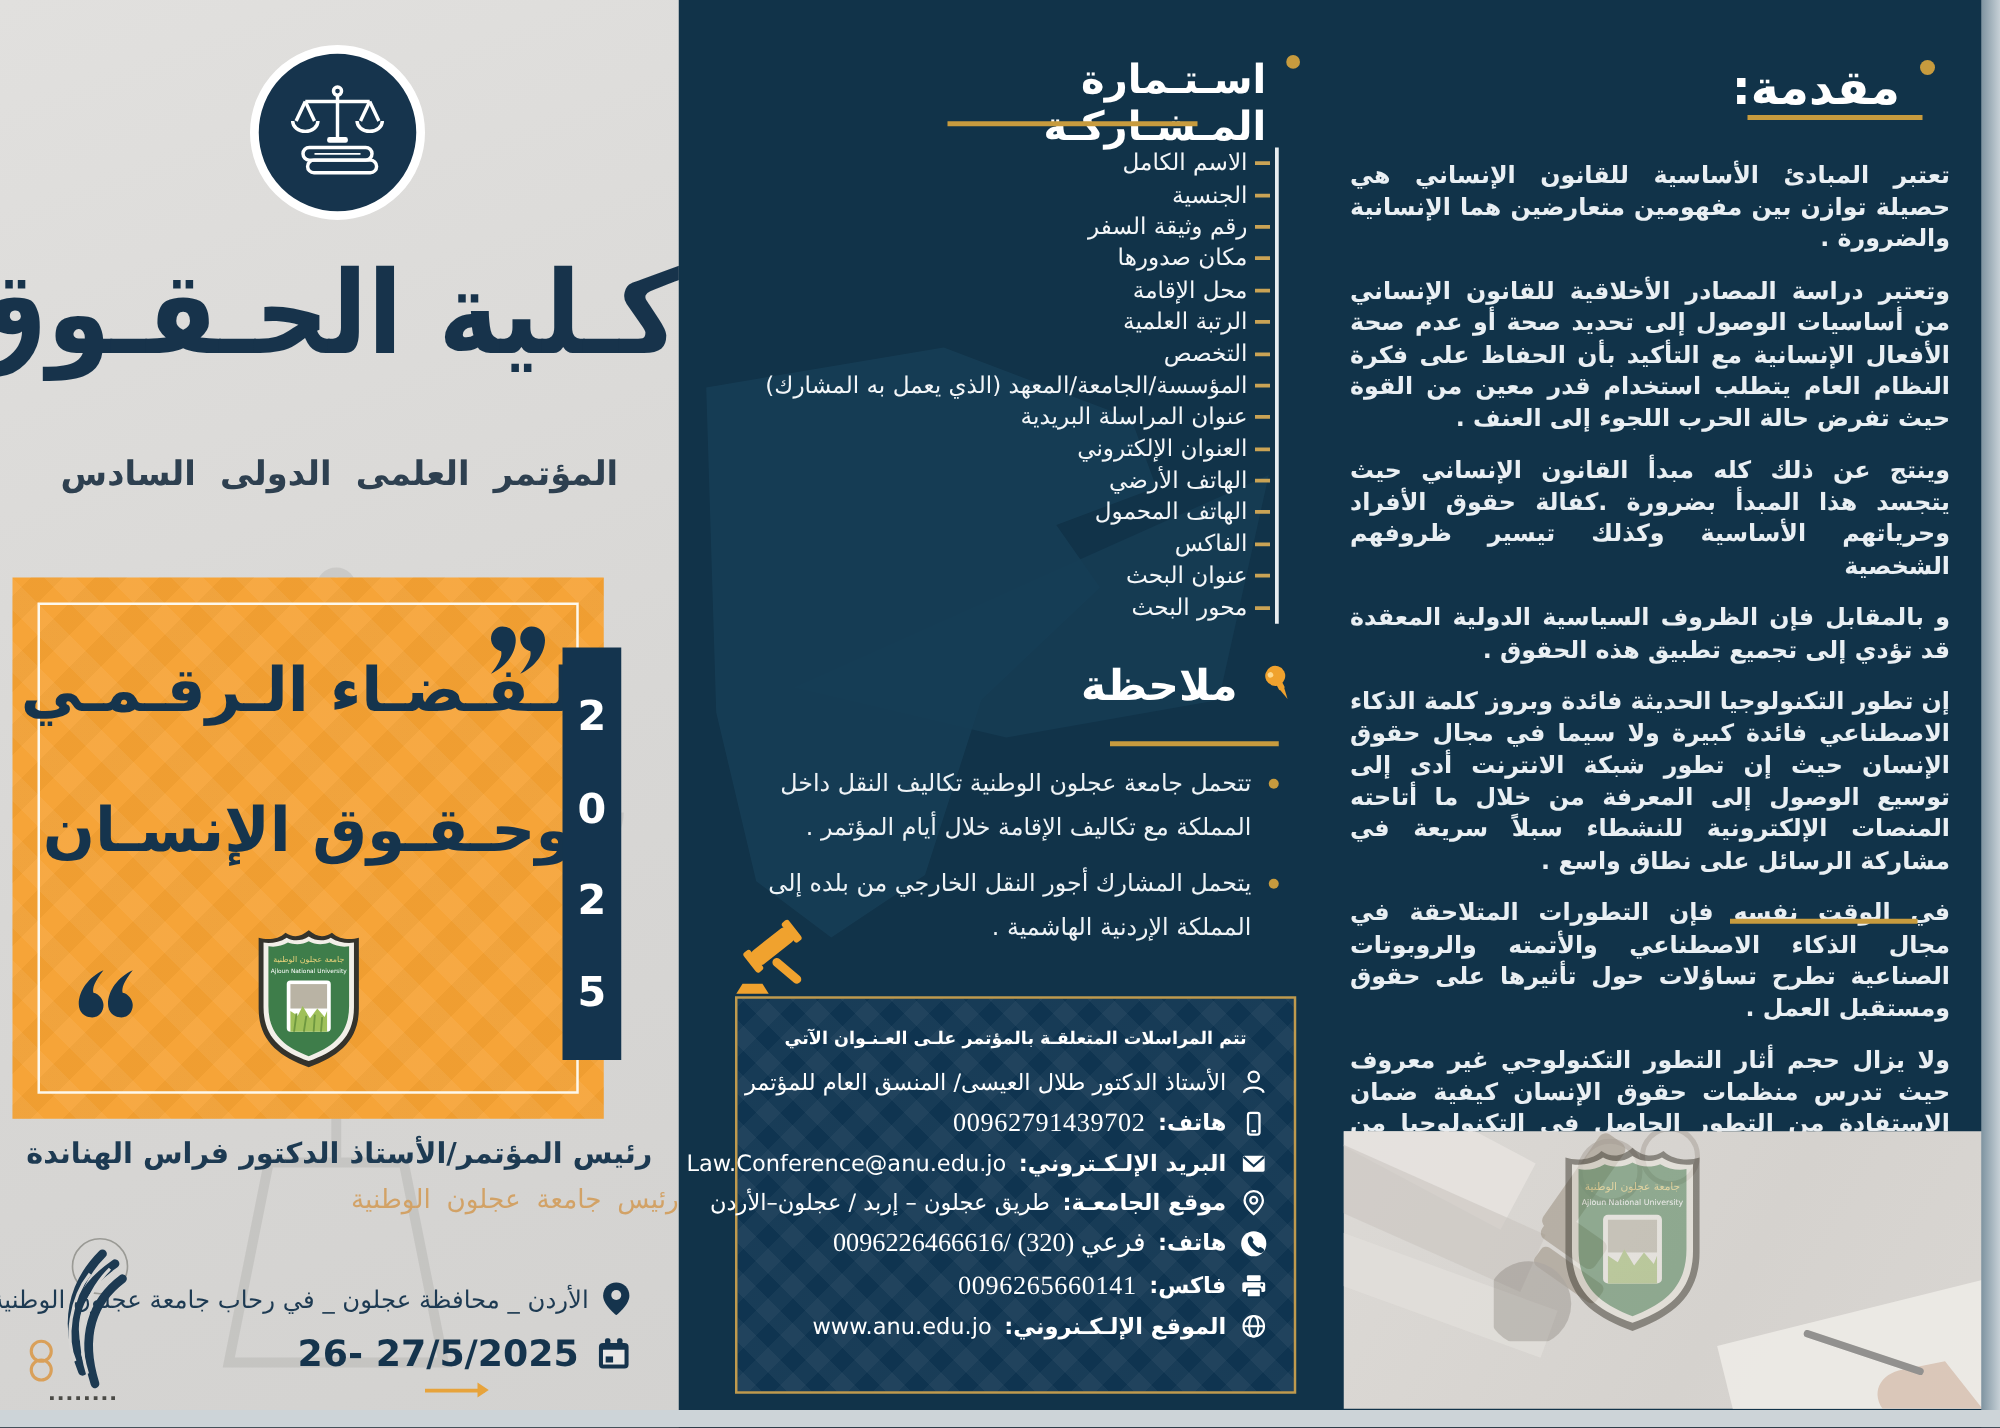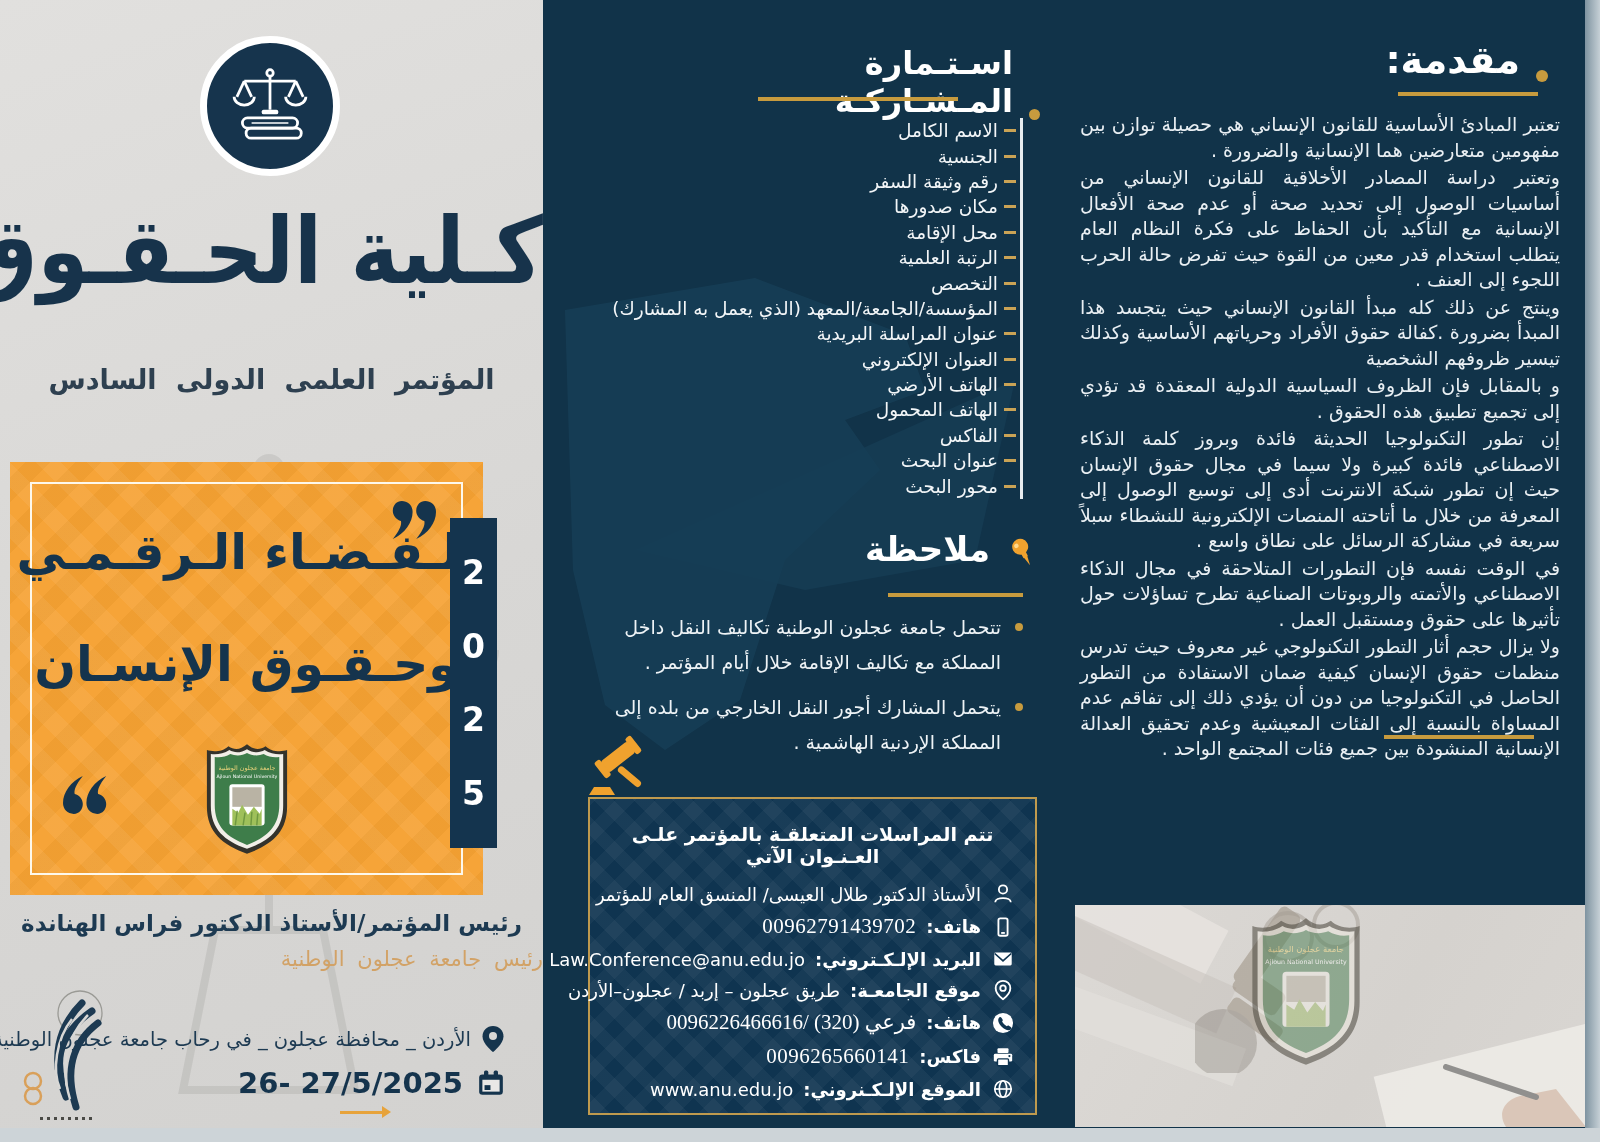--- a/index.html
+++ b/index.html
@@ -39,21 +39,21 @@
   .loc-row{position:absolute;right:38px;top:1025px;direction:rtl;display:flex;gap:10px;
            align-items:center;font-size:19.5px;color:#1d3a52;white-space:nowrap;}
   .date-row{position:absolute;right:38px;top:1066px;direction:rtl;display:flex;gap:14px;
             align-items:center;font-size:29px;font-weight:bold;color:#15344d;}
   .date-arrow{position:absolute;left:340px;top:1111px;width:48px;height:3px;background:#e7a33b;}
   .date-arrow::after{content:'';position:absolute;right:-9px;top:-5px;border:6px solid transparent;
                      border-left:9px solid #e7a33b;}
   
   .navy-wm{position:absolute;left:545px;top:260px;opacity:.55;pointer-events:none;}
   
-  .sec-head{position:absolute;direction:rtl;display:flex;align-items:flex-end;gap:16px;
+  .sec-head{position:absolute;direction:rtl;display:flex;align-items:flex-start;gap:16px;
             color:#fff;font-weight:bold;}
   .gold-dot{width:11px;height:11px;border-radius:50%;background:#c79b3e;flex:0 0 auto;}
   .gold-line{position:absolute;height:4px;background:#c79b3e;}
   
   .form-list{position:absolute;left:580px;top:118px;width:440px;margin:0;padding:0;
              list-style:none;direction:rtl;border-left:none;border-right:3px solid #e8edf0;}
   .form-list li{position:relative;height:25.4px;display:flex;align-items:center;
                 padding-right:22px;font-size:18.5px;color:#f3f6f8;white-space:nowrap;}
   .form-list li::before{content:'';position:absolute;right:4px;top:50%;margin-top:-1.5px;
                         width:12px;height:3px;background:#caa355;}
@@ -63,32 +63,32 @@
   .note-list li{position:relative;padding-right:24px;margin-bottom:10px;
                 font-size:19px;line-height:1.85;color:#eef3f6;}
   .note-list li::before{content:'';position:absolute;right:2px;top:13px;width:8px;height:8px;
                         border-radius:50%;background:#c79b3e;}
   
   .gavel{position:absolute;left:583px;top:731px;}
   .contact-box{position:absolute;left:588px;top:797px;width:449px;height:318px;box-sizing:border-box;
       border:2px solid #bf9a4e;background-color:#0f3450;
       background-image:repeating-linear-gradient(45deg,rgba(255,255,255,.045) 0 14px,rgba(0,0,0,0) 14px 28px),
                        repeating-linear-gradient(-45deg,rgba(255,255,255,.035) 0 14px,rgba(0,0,0,0) 14px 28px);}
-  .contact-title{margin:24px 14px 0;text-align:center;direction:rtl;font-size:19px;
+  .contact-title{margin:24px 14px 0;text-align:center;direction:rtl;font-size:14px;
                  font-weight:bold;color:#fff;}
   .contact-rows{margin:16px 20px 0 12px;direction:rtl;}
   .c-row{display:flex;align-items:center;gap:10px;margin-bottom:9px;font-size:18px;color:#fff;}
   .c-row .lbl{font-weight:bold;white-space:nowrap;}
   .c-row .val{white-space:nowrap;}
   .c-row .num{font-family:"Liberation Serif",serif;font-size:21px;letter-spacing:.5px;}
   .cicon{flex:0 0 24px;display:flex;justify-content:center;}
   
   .intro-text{position:absolute;right:40px;top:112px;width:480px;direction:rtl;
               text-align:justify;color:#e9eff3;font-size:19px;line-height:25.5px;}
-  .intro-text p{margin:0 0 2px;}
+  .intro-text p{margin:16px 0 2px;font-weight:bold;}
   .vision-text{position:absolute;right:40px;top:750px;width:480px;direction:rtl;
                text-align:justify;color:#e9eff3;font-size:19px;line-height:26px;}
   
   .photo-box{position:absolute;left:1075px;top:905px;width:511px;height:222px;
              background:linear-gradient(120deg,#dcd9d5,#d5d2ce 60%,#d9d6d2);overflow:hidden;}
   .ph{position:absolute;}
   .photo-shield{position:absolute;left:172px;top:8px;opacity:.55;}
   
   .bottom-strip{position:absolute;left:0;bottom:0;width:1600px;height:14px;background:#cdd4d8;}
   .right-strip{position:absolute;right:0;top:0;width:15px;height:1142px;
@@ -353,21 +353,21 @@
           <line x1="3" y1="12" x2="21" y2="12"></line>
             </svg>
           </span>
         <span class="lbl">الموقع الإلـكـنروني:</span>
         <span class="val" dir="ltr">www.anu.edu.jo</span>
       </div>
 
     </div>
   </div>
 
-  <div class="sec-head" style="right:52px;top:38px;font-size:38px;">
+  <div class="sec-head" style="right:52px;top:48px;font-size:38px;">
     <span class="gold-dot" style="width:12px;height:12px;"></span>
     <span>مقدمة:</span>
   </div>
   <div class="gold-line" style="right:62px;top:92px;width:140px;"></div>
 
   <div class="intro-text">
 
   <p>تعتبر المبادئ الأساسية للقانون الإنساني هي حصيلة توازن بين مفهومين متعارضين هما الإنسانية والضرورة .</p>
       <p>وتعتبر دراسة المصادر الأخلاقية للقانون الإنساني من أساسيات الوصول إلى تحديد صحة أو عدم صحة  الأفعال الإنسانية مع التأكيد بأن الحفاظ على فكرة النظام العام يتطلب استخدام قدر معين من القوة حيث تفرض حالة الحرب اللجوء إلى العنف .</p>
       <p>وينتج عن ذلك كله مبدأ القانون الإنساني حيث يتجسد هذا المبدأ بضرورة .كفالة حقوق الأفراد وحرياتهم الأساسية وكذلك تيسير ظروفهم الشخصية</p>

